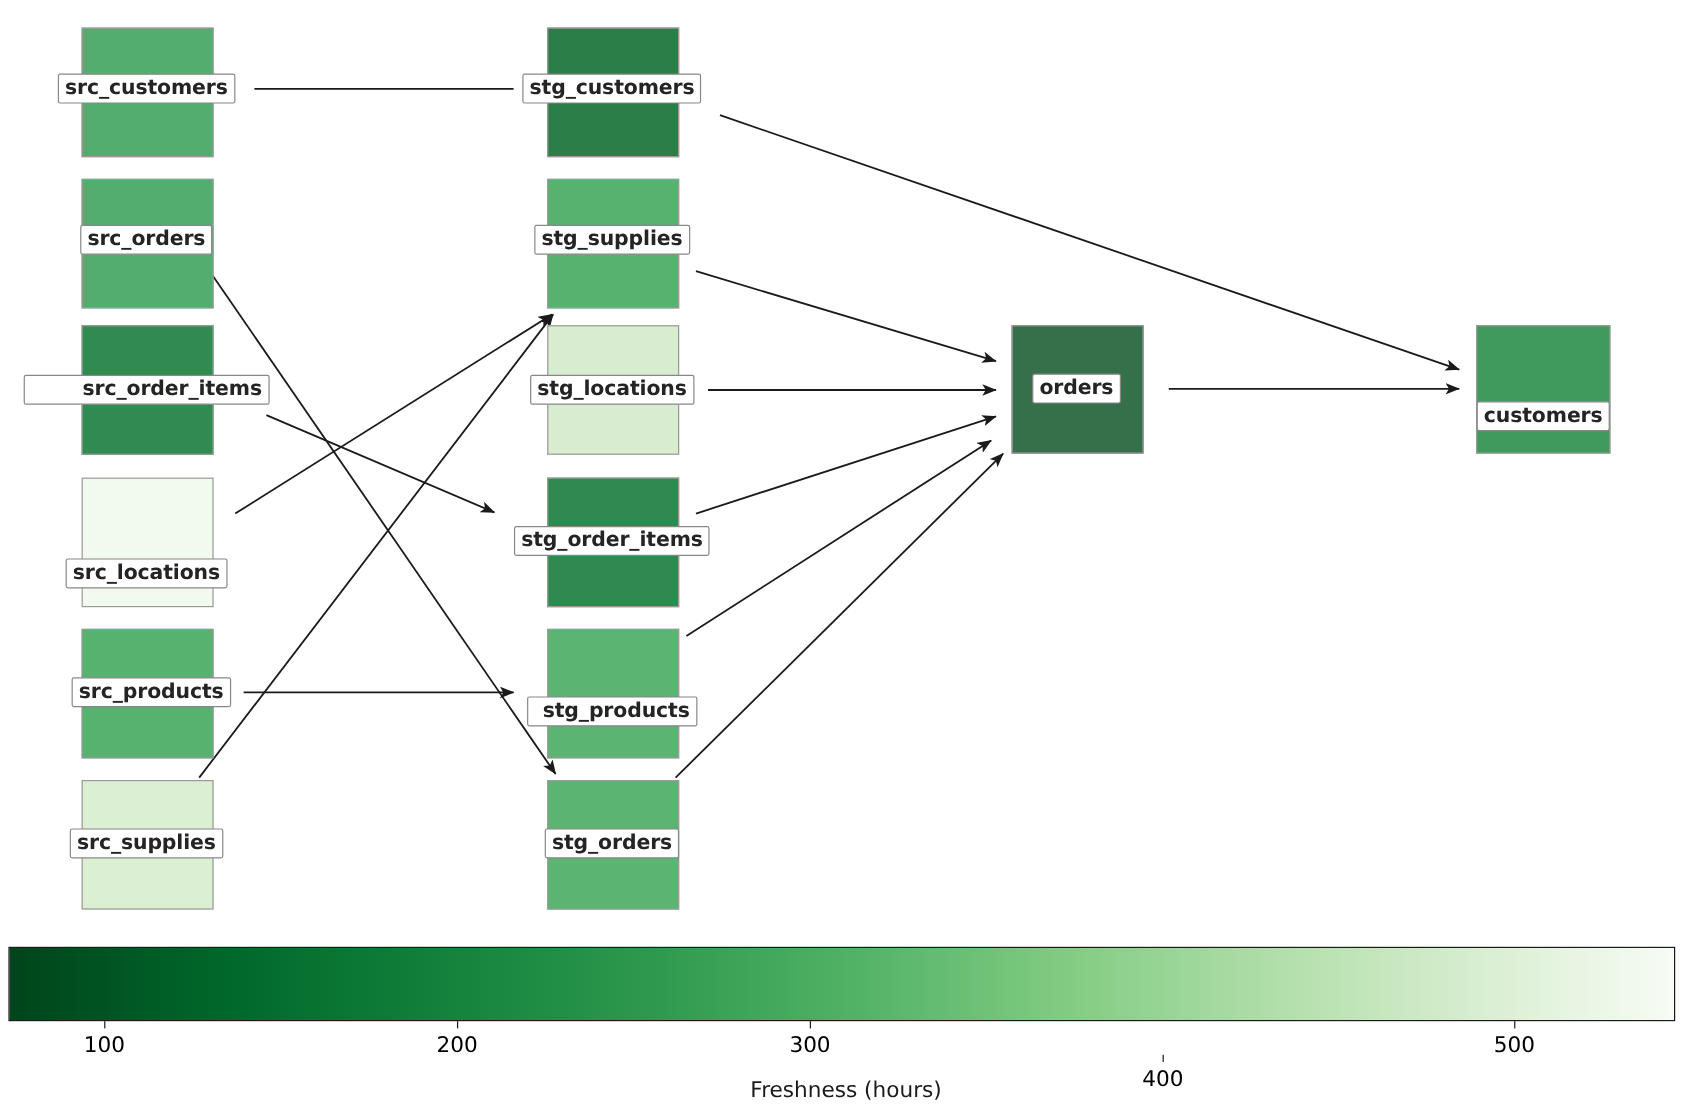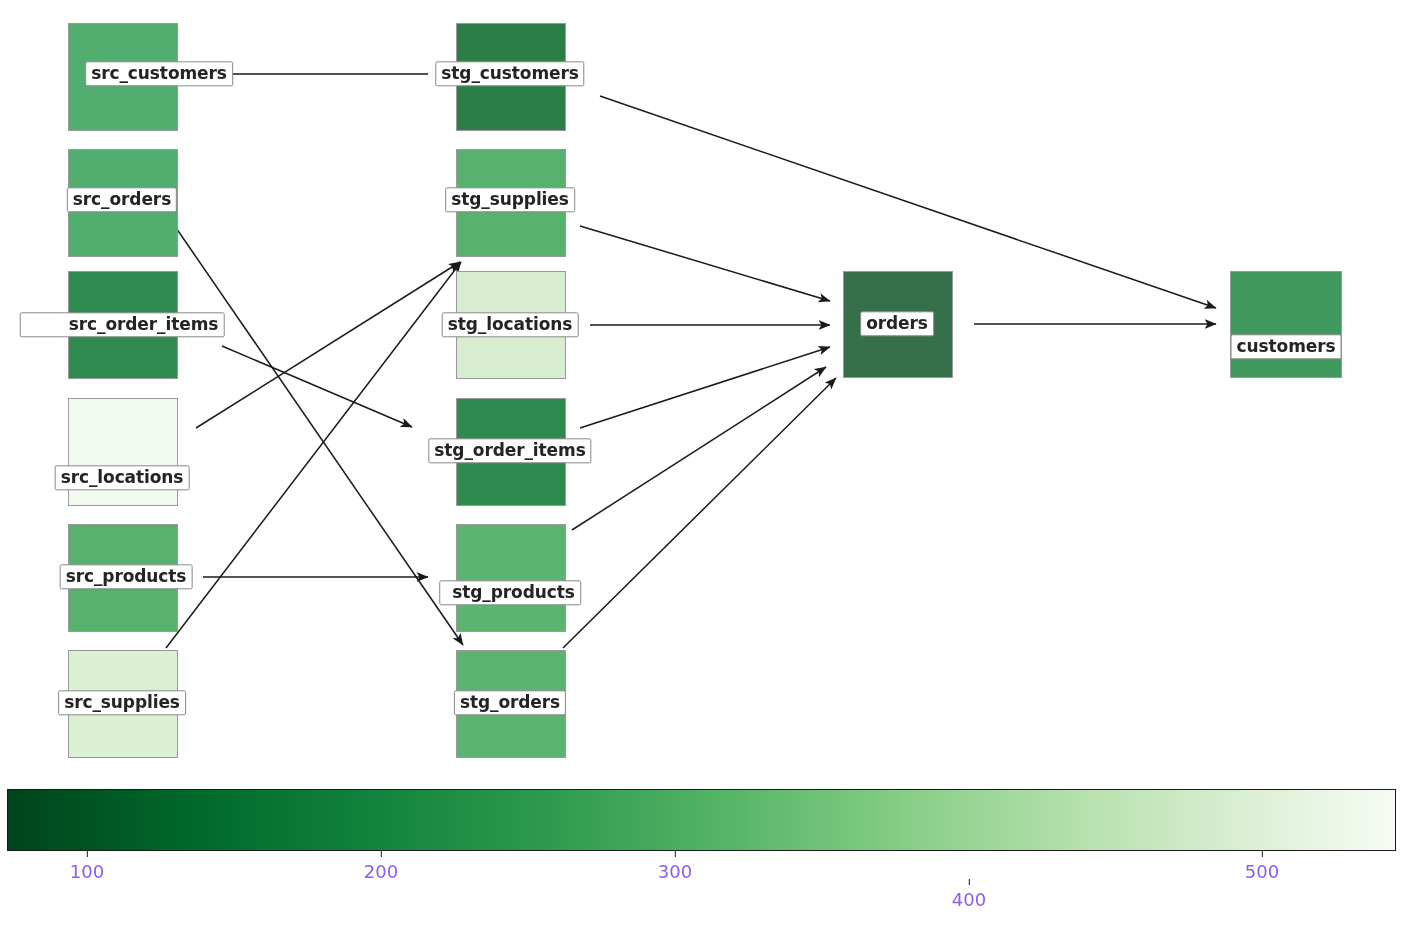--- a/index.html
+++ b/index.html
@@ -89,21 +89,21 @@
   .cb-tick .tickline {
     width: 1.3px;
     height: 6px;
     background: #1a1a1a;
     margin: 0 auto;
   }
   .cb-tick .ticklabel {
     margin-top: 4px;
     font-family: "DejaVu Sans", "Liberation Sans", sans-serif;
     font-size: 18px;
-    color: #8b5cf6;
+    color: #000000;
     white-space: nowrap;
   }
   #cb-axis-label {
     position: absolute;
     left: 0;
     top: 118px;
     width: 1410px;
     text-align: center;
     font-family: "DejaVu Sans", "Liberation Sans", sans-serif;
     font-size: 18px;
@@ -133,21 +133,21 @@
           <line x1="580" y1="226" x2="830" y2="301" stroke="#1a1a1a" stroke-width="1.5" marker-end="url(#arrowhead)"></line>
           <line x1="590" y1="325" x2="830" y2="325" stroke="#1a1a1a" stroke-width="1.5" marker-end="url(#arrowhead)"></line>
           <line x1="580" y1="428" x2="830" y2="347" stroke="#1a1a1a" stroke-width="1.5" marker-end="url(#arrowhead)"></line>
           <line x1="572" y1="530" x2="826" y2="367" stroke="#1a1a1a" stroke-width="1.5" marker-end="url(#arrowhead)"></line>
           <line x1="563" y1="648" x2="836" y2="378" stroke="#1a1a1a" stroke-width="1.5" marker-end="url(#arrowhead)"></line>
           <line x1="974" y1="324" x2="1216" y2="324" stroke="#1a1a1a" stroke-width="1.5" marker-end="url(#arrowhead)"></line>
         </g>
     </svg>
     <div id="nodes-group">
         <div class="node" style="left: 68px; top: 23px; width: 110px; height: 108px; background: rgb(82, 174, 110);"></div>
-        <div class="node-label" style="left: 122px; top: 74px; margin-left: 37px;">src_customers</div>
+        <div class="node-label" style="left: 122px; top: 74px;">src_customers</div>
         <div class="node" style="left: 68px; top: 149px; width: 110px; height: 108px; background: rgb(82, 174, 110);"></div>
         <div class="node-label" style="left: 122px; top: 200px;">src_orders</div>
         <div class="node" style="left: 68px; top: 271px; width: 110px; height: 108px; background: rgb(47, 139, 79);"></div>
         <div class="node-label" style="left: 122px; top: 325px; padding-left: 48px;">src_order_items</div>
         <div class="node" style="left: 68px; top: 398px; width: 110px; height: 108px; background: rgb(242, 250, 239);"></div>
         <div class="node-label" style="left: 122px; top: 451px; margin-top: 27px;">src_locations</div>
         <div class="node" style="left: 68px; top: 524px; width: 110px; height: 108px; background: rgb(87, 177, 111);"></div>
         <div class="node-label" style="left: 126px; top: 577px;">src_products</div>
         <div class="node" style="left: 68px; top: 650px; width: 110px; height: 108px; background: rgb(219, 239, 211);"></div>
         <div class="node-label" style="left: 122px; top: 703px;">src_supplies</div>
@@ -187,15 +187,16 @@
         </div>
         <div class="cb-tick" style="left: 969px; margin-top: 28px;">
           <div class="tickline"></div>
           <div class="ticklabel">400</div>
         </div>
         <div class="cb-tick" style="left: 1262px;">
           <div class="tickline"></div>
           <div class="ticklabel">500</div>
         </div>
       </div>
+    <div id="cb-axis-label">Freshness (hours)</div>
   </div>
 
 </div>
 
 </body></html>

